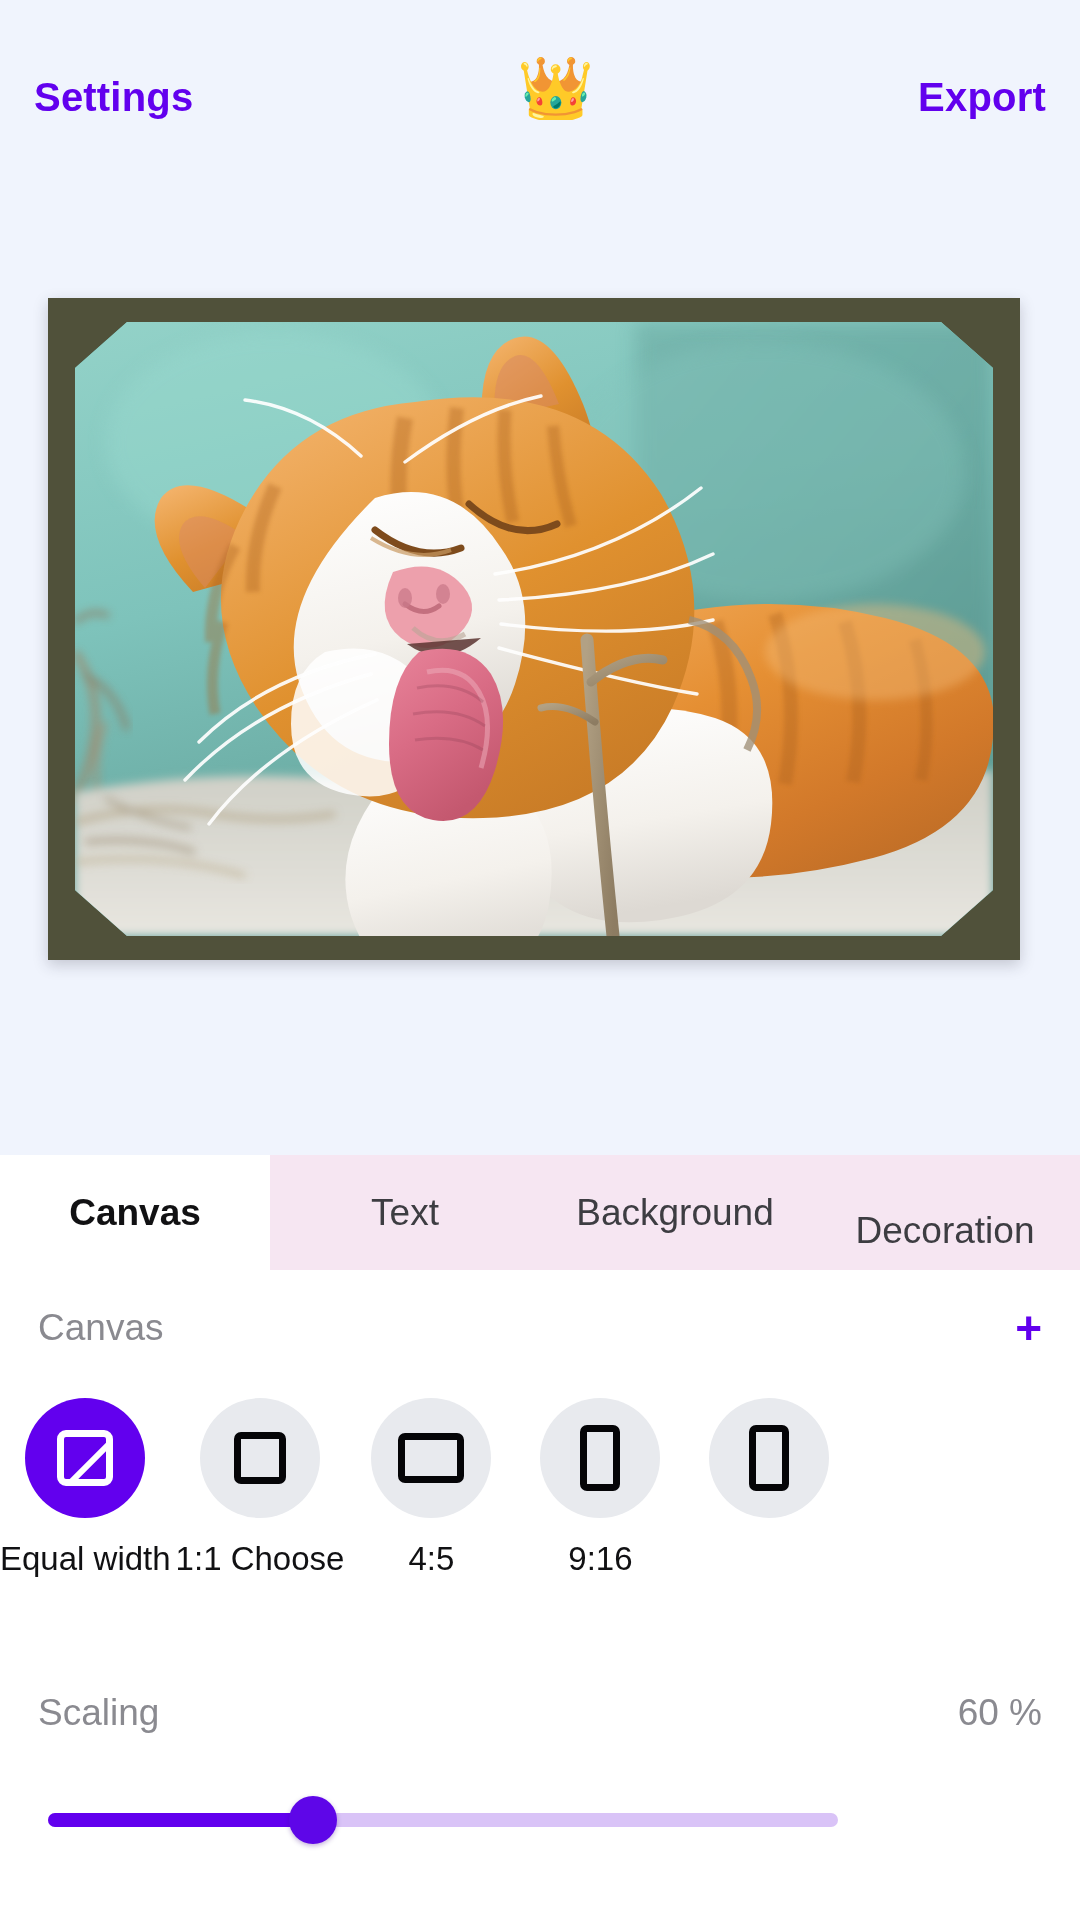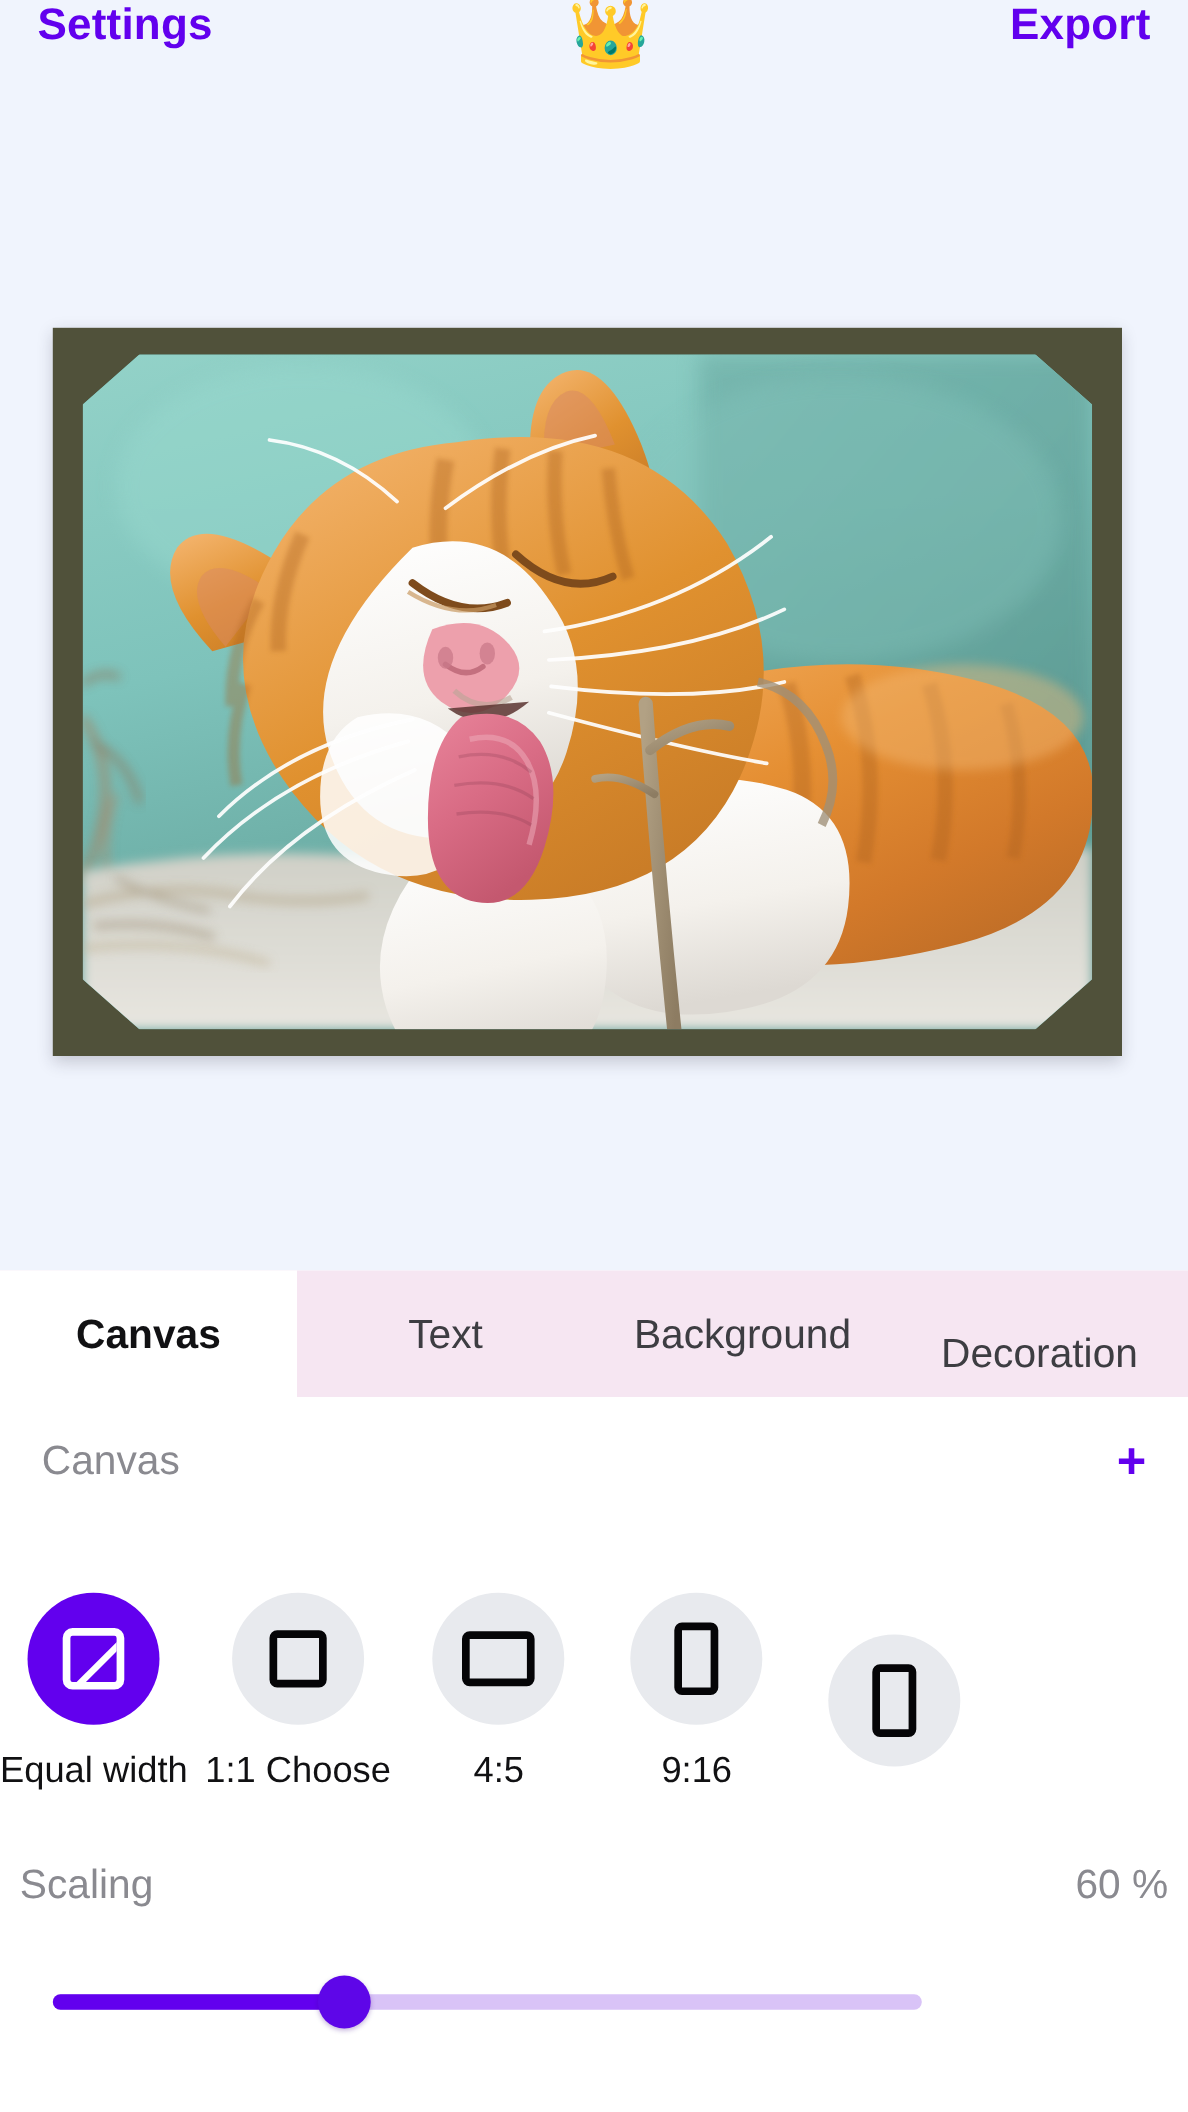--- a/index.html
+++ b/index.html
@@ -9,21 +9,21 @@
     font-family:"Liberation Sans", sans-serif;
     background:#f0f4fd;
     overflow:hidden;
   }
 
   #app { position:relative; width:1080px; height:1920px; background:#f0f4fd; }
 
   
   #header {
     position:absolute; left:0; top:0; width:1080px; height:120px;
-    display:flex; align-items:flex-start; justify-content:space-between;
+    display:flex; align-items:flex-end; justify-content:space-between;
     padding:0 34px;
   }
   .hdr-btn {
     font-size:40px; font-weight:bold; color:#6200ee;
     letter-spacing:0.2px; white-space:nowrap;
     background:none; border:none; cursor:pointer;
     font-family:"Liberation Sans", sans-serif;
   }
   #crown { font-size:62px; line-height:1; user-select:none; }
 
@@ -77,21 +77,21 @@
   #choose-photo {
     display:flex; align-items:center; gap:8px;
     font-size:40px; font-weight:bold; color:#6200ee; cursor:pointer;
     background:none; border:none; font-family:"Liberation Sans", sans-serif;
   }
   #plus-icon { font-size:46px; font-weight:bold; line-height:1; color:#6200ee; }
 
   
   #chips {
     position:absolute; left:0; top:243px; width:1080px; height:230px;
-    display:flex; align-items:flex-end; gap:16px; overflow:hidden;
+    display:flex; align-items:flex-start; gap:5px; overflow:hidden;
   }
   .chip {
     flex:0 0 164px; display:flex; flex-direction:column; align-items:center;
     cursor:pointer;
   }
   .chip-circle {
     width:120px; height:120px; border-radius:50%;
     background:#e8eaee; display:flex; align-items:center; justify-content:center;
   }
   .chip.selected .chip-circle { background:#6200ee; }
@@ -111,21 +111,21 @@
   .sh-equal::after {
     content:""; position:absolute; left:-10px; top:20px;
     width:78px; height:6px; background:#ffffff;
     transform:rotate(-45deg); transform-origin:center;
   }
 
   
   #scaling-row {
     position:absolute; left:0; top:500px; width:1080px; height:115px;
     display:flex; align-items:center; justify-content:space-between;
-    padding:0 18px;
+    padding:0 38px;
   }
   #scaling-label { font-size:37px; color:#8a8a90; }
   #scaling-value { font-size:37px; color:#8a8a90; }
 
   
   #slider-wrap {
     position:absolute; left:48px; top:625px; width:790px; height:80px;
     cursor:pointer;
   }
   #slider-track {

